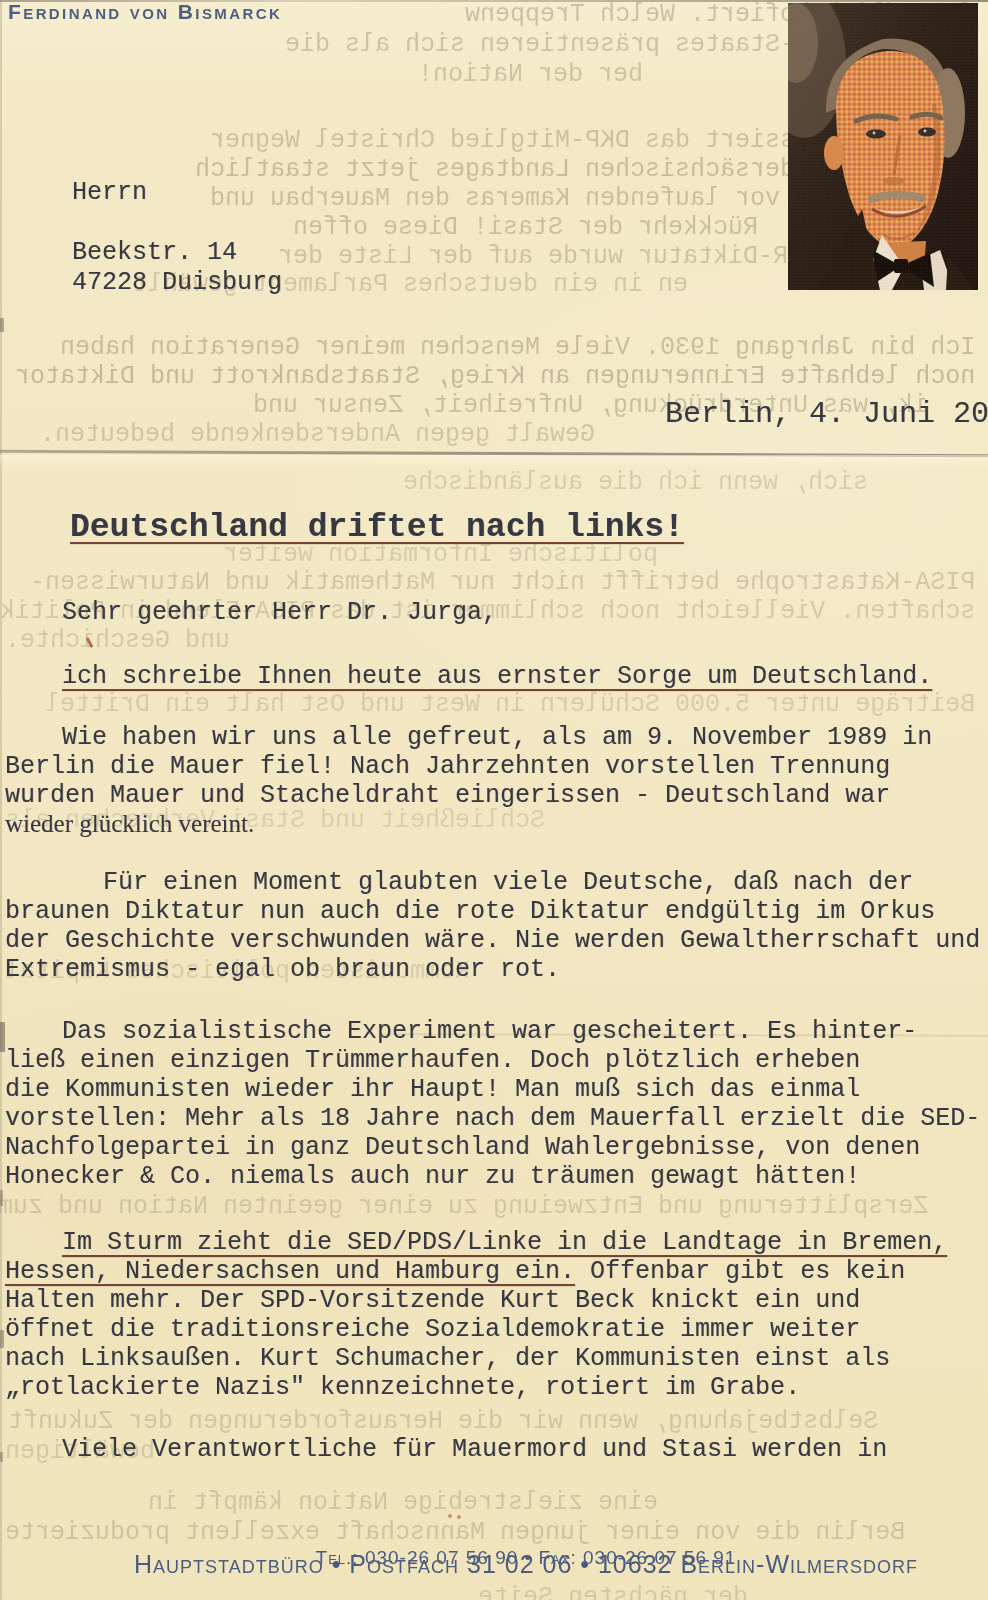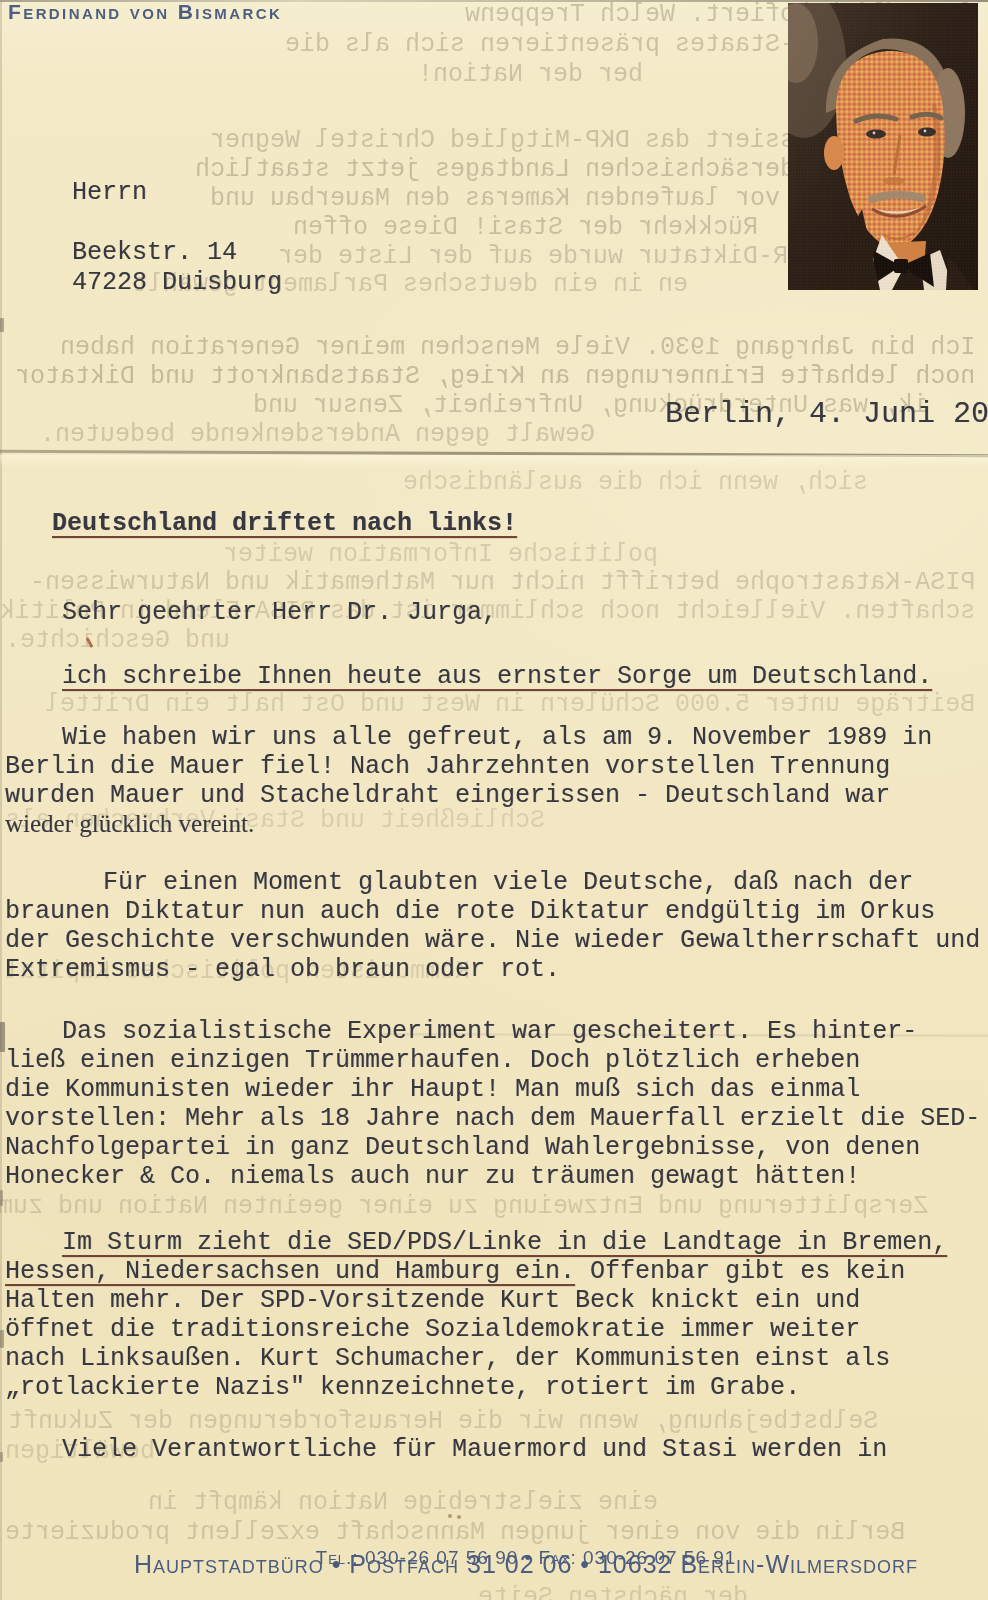--- a/index.html
+++ b/index.html
@@ -40,21 +40,21 @@
 
   
   .crease{position:absolute;left:0;top:452px;width:100%;height:3px;
     background:linear-gradient(90deg,rgba(118,108,92,.5),rgba(118,108,92,.68) 45%,rgba(96,88,74,.6));
     transform:rotate(0.25deg);}
   .crease-light{position:absolute;left:0;top:455px;width:100%;height:13px;
     background:linear-gradient(180deg,rgba(255,250,226,.55),rgba(255,250,226,0));}
   .crease2{position:absolute;left:380px;top:1034px;width:608px;height:2px;background:rgba(130,120,100,.16);transform:rotate(0.15deg);}
 
   
-  .subject{position:absolute;left:52px;top:509px;font-size:25px;font-weight:bold;white-space:nowrap;}
+  .subject{position:absolute;left:70px;top:509px;font-size:33px;font-weight:bold;white-space:nowrap;}
   .salutation{position:absolute;left:62px;top:598px;font-size:25px;white-space:nowrap;}
   .opening{position:absolute;left:62px;top:662px;font-size:25px;white-space:nowrap;}
   .bline{position:absolute;font-size:25px;white-space:nowrap;}
   .bline,.salutation,.opening,.subject,.addr,.dateline,.weiter{
     text-shadow:0.4px 0.4px 0 rgba(70,60,72,.30);
   }
   .ul{
     text-decoration:underline;
     text-decoration-color:rgba(106,54,40,.9);
     text-decoration-thickness:2px;
@@ -203,21 +203,21 @@
   <div class="opening ul">ich schreibe Ihnen heute aus ernster Sorge um Deutschland.</div>
   <div class="tick"></div>
 
   <div id="body-lines">
       <div class="bline" style="left: 62px; top: 723px;">Wie haben wir uns alle gefreut, als am 9. November 1989 in</div>
       <div class="bline" style="left: 5px; top: 752px;">Berlin die Mauer fiel! Nach Jahrzehnten vorstellen Trennung</div>
       <div class="bline" style="left: 5px; top: 781px;">wurden Mauer und Stacheldraht eingerissen - Deutschland war</div>
       <div class="bline" style="left: 5px; top: 810px; font-family: Liberation Serif, serif;">wieder glücklich vereint.</div>
       <div class="bline" style="left: 62px; top: 868px; margin-left: 41px;">Für einen Moment glaubten viele Deutsche, daß nach der</div>
       <div class="bline" style="left: 5px; top: 897px;">braunen Diktatur nun auch die rote Diktatur endgültig im Orkus</div>
-      <div class="bline" style="left: 5px; top: 926px;">der Geschichte verschwunden wäre. Nie wieder Gewaltherrschaft und</div>
+      <div class="bline" style="left: 5px; top: 926px;">der Geschichte verschwunden wäre. Nie werden Gewaltherrschaft und</div>
       <div class="bline" style="left: 5px; top: 955px;">Extremismus - egal ob braun oder rot.</div>
       <div class="bline" style="left: 62px; top: 1017px;">Das sozialistische Experiment war gescheitert. Es hinter-</div>
       <div class="bline" style="left: 5px; top: 1046px;">ließ einen einzigen Trümmerhaufen. Doch plötzlich erheben</div>
       <div class="bline" style="left: 5px; top: 1075px;">die Kommunisten wieder ihr Haupt! Man muß sich das einmal</div>
       <div class="bline" style="left: 5px; top: 1104px;">vorstellen: Mehr als 18 Jahre nach dem Mauerfall erzielt die SED-</div>
       <div class="bline" style="left: 5px; top: 1133px; text-align: right;">Nachfolgepartei in ganz Deutschland Wahlergebnisse, von denen</div>
       <div class="bline" style="left: 5px; top: 1162px;">Honecker &amp; Co. niemals auch nur zu träumen gewagt hätten!</div>
       <div class="bline ul" style="left: 62px; top: 1228px;">Im Sturm zieht die SED/PDS/Linke in die Landtage in Bremen,</div>
       <div class="bline" style="left: 5px; top: 1257px;"><span class="ul">Hessen, Niedersachsen und Hamburg ein.</span><span> Offenbar gibt es kein</span></div>
       <div class="bline" style="left: 5px; top: 1286px;">Halten mehr. Der SPD-Vorsitzende Kurt Beck knickt ein und</div>

